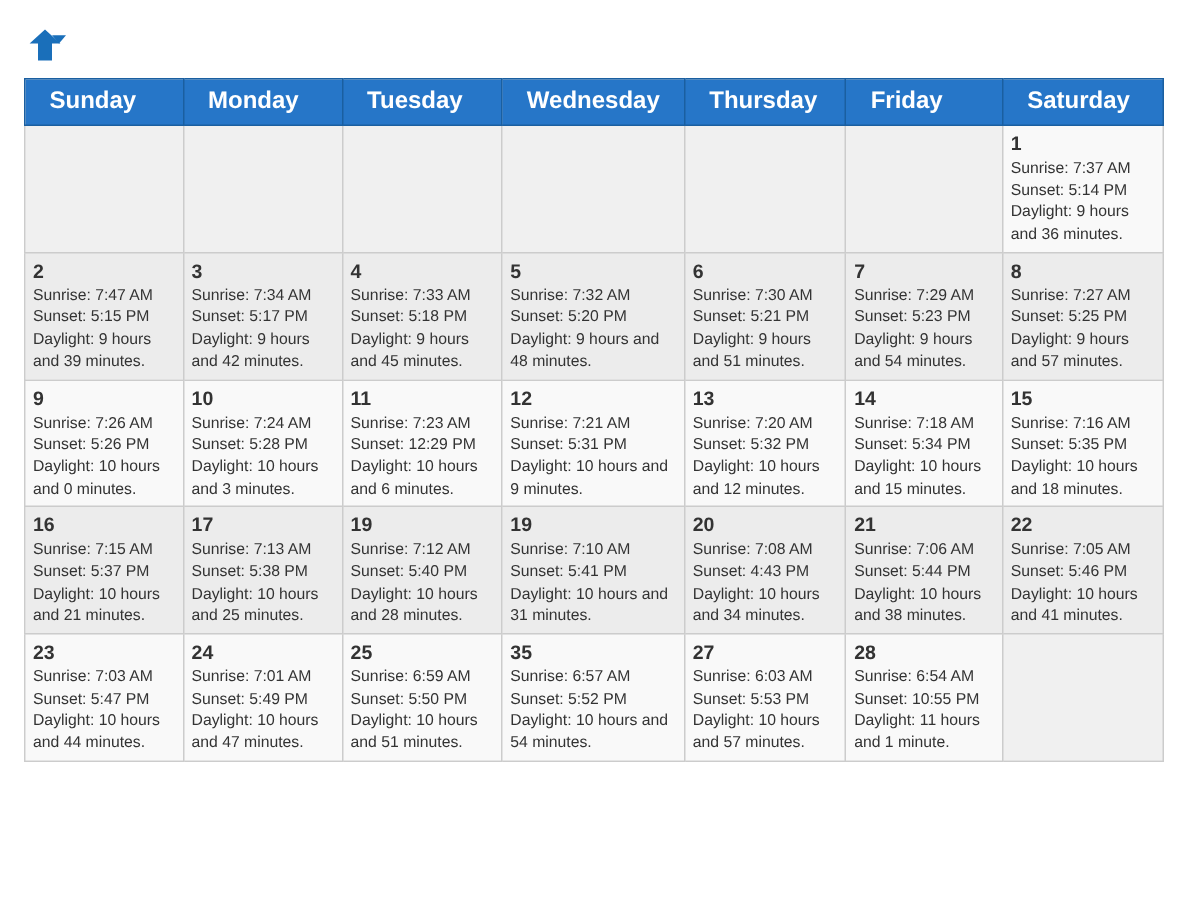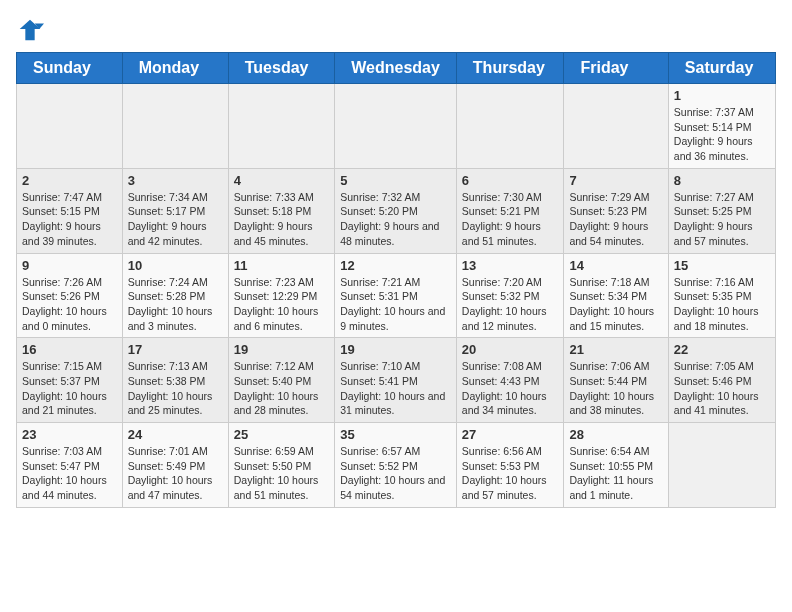--- a/index.html
+++ b/index.html
@@ -297,21 +297,21 @@
 Daylight: 10 hours and 51 minutes.</div>
         </td>
         <td>
           <span class="day-num">35</span>
           <div class="day-info">Sunrise: 6:57 AM
 Sunset: 5:52 PM
 Daylight: 10 hours and 54 minutes.</div>
         </td>
         <td>
           <span class="day-num">27</span>
-          <div class="day-info">Sunrise: 6:56 AM
+          <div class="day-info">Sunrise: 6:03 AM
 Sunset: 5:53 PM
 Daylight: 10 hours and 57 minutes.</div>
         </td>
         <td>
           <span class="day-num">28</span>
           <div class="day-info">Sunrise: 6:54 AM
 Sunset: 10:55 PM
 Daylight: 11 hours and 1 minute.</div>
         </td>
         <td class="empty-cell"></td>

